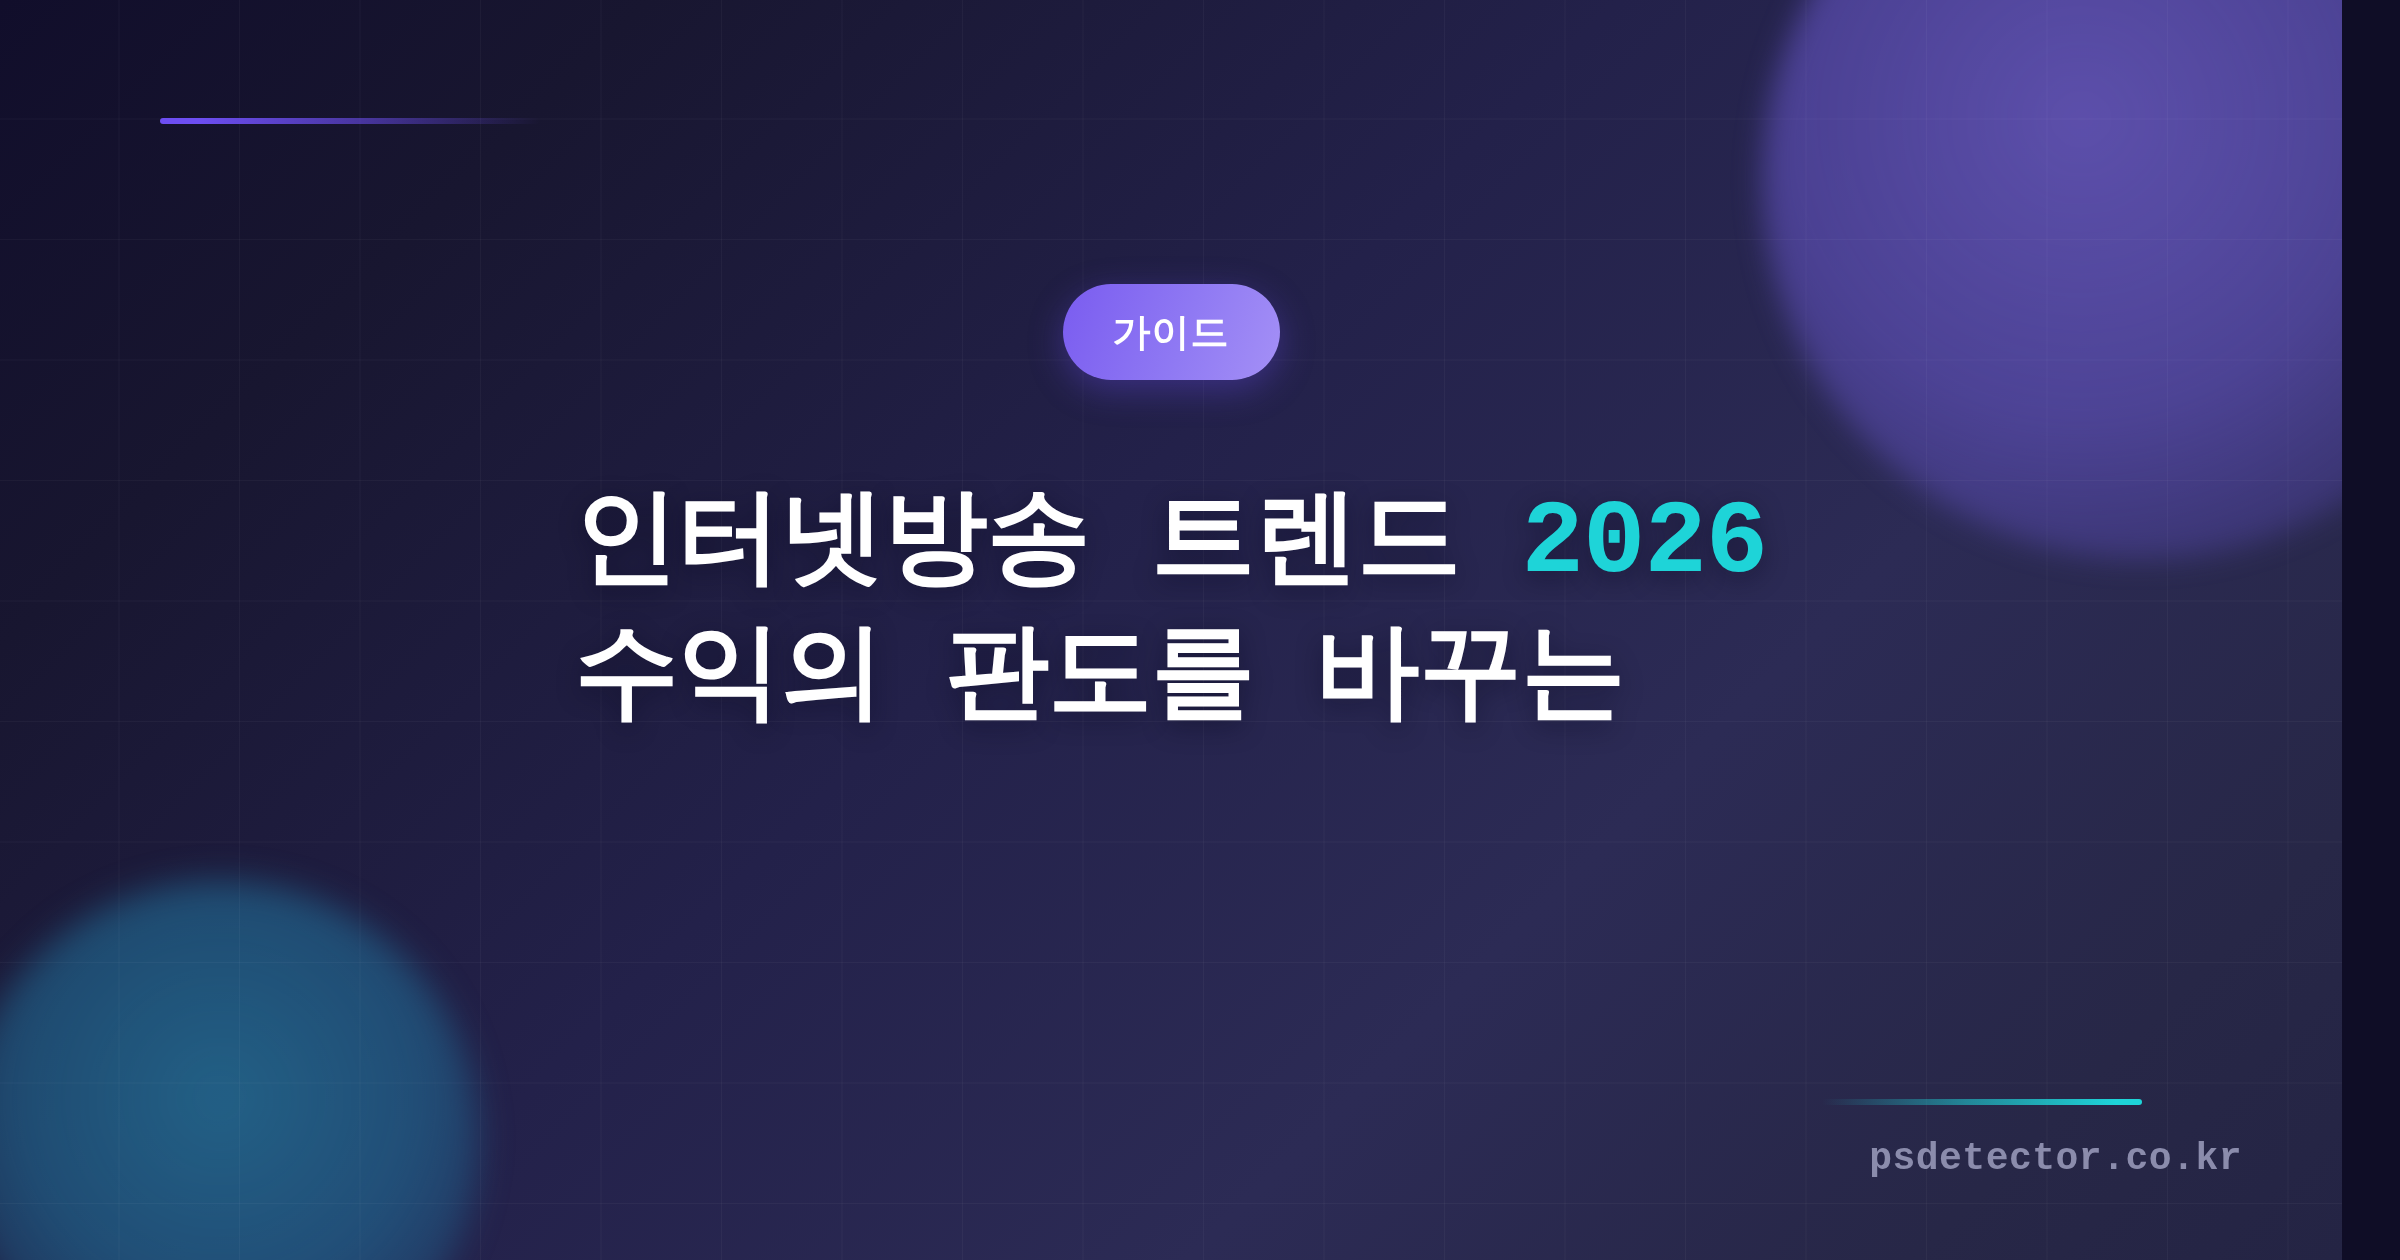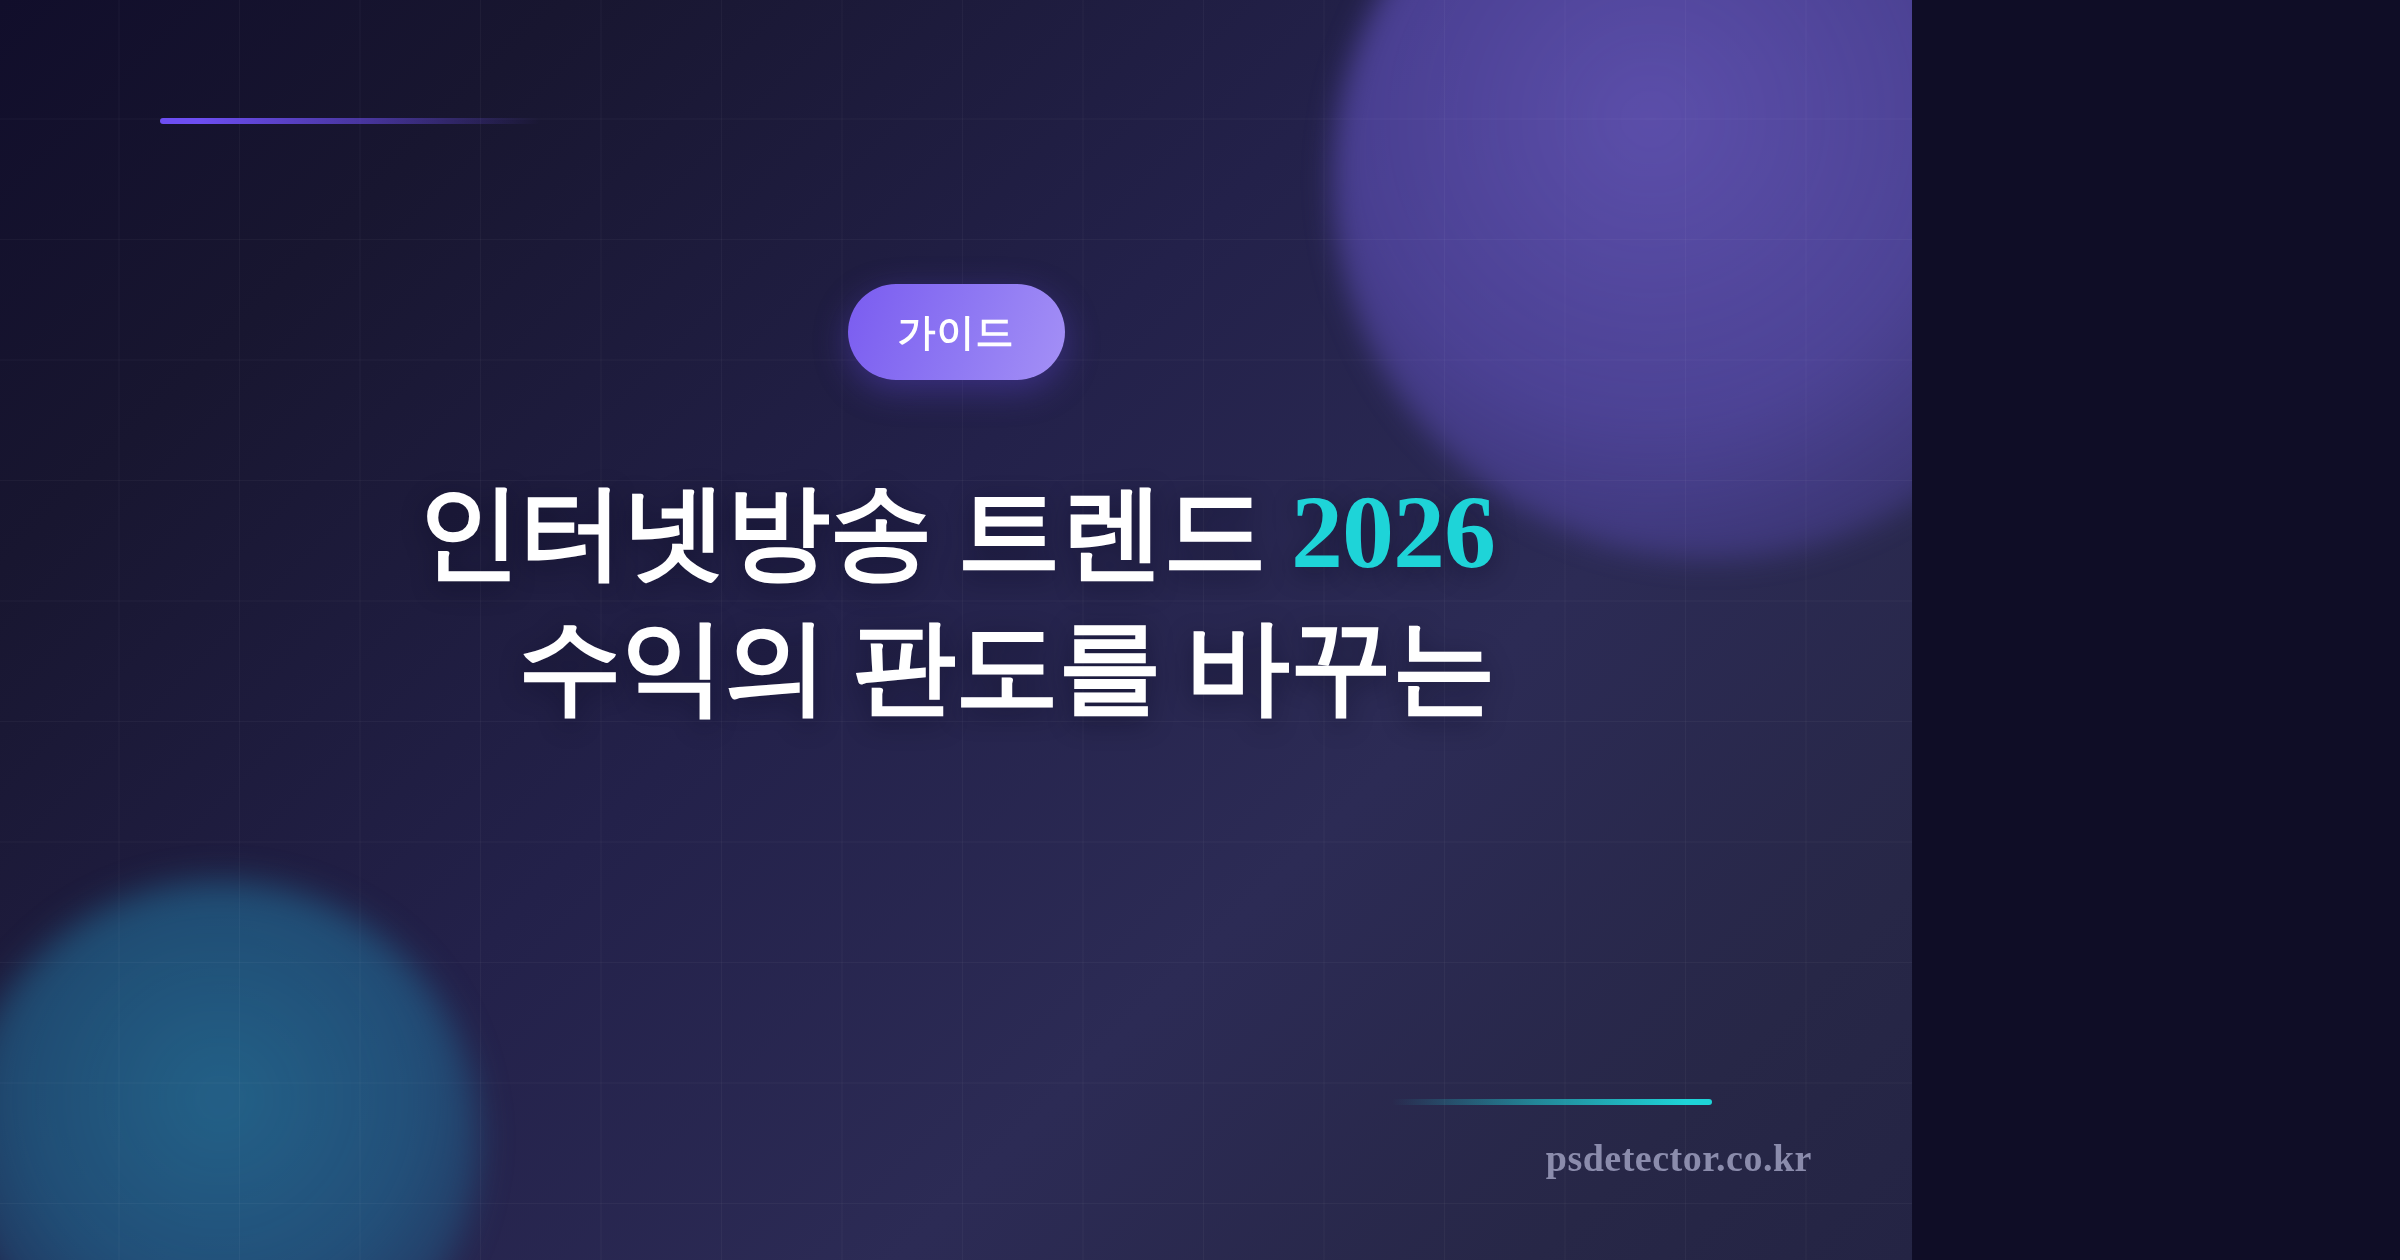--- a/index.html
+++ b/index.html
@@ -4,24 +4,24 @@
 <title>인터넷방송 트렌드 2026</title>
 <style>
   html, body {
     margin: 0;
     padding: 0;
     background: #0f0d26;
   }
 
   #poster {
     position: relative;
-    width: 1912px;
+    width: 2342px;
     height: 1260px;
     overflow: hidden;
-    font-family: Liberation Serif, serif;
+    font-family: Liberation Mono, monospace;
     background:
       linear-gradient(135deg,
         #110e2b 0%,
         #181630 18%,
         #23214a 45%,
         #2c2b55 68%,
         #272747 88%,
         #242444 100%);
     -webkit-font-smoothing: antialiased;
   }
@@ -122,23 +122,23 @@
     border-radius: 48px;
     background: linear-gradient(110deg, #7a5cf0 0%, #8f79f3 55%, #a490f6 100%);
     color: #ffffff;
     font-size: 38px;
     font-weight: 700;
     letter-spacing: 1px;
     box-shadow: 0 10px 34px rgba(99, 73, 224, 0.38);
   }
 
   .headline {
-    margin: 0;
+    margin: 12px;
     padding: 0;
-    text-align: right;
+    text-align: left;
     color: #ffffff;
     font-size: 104px;
     font-weight: 700;
     line-height: 1.30;
     letter-spacing: -1px;
     text-shadow: 0 6px 26px rgba(8, 6, 26, 0.42);
   }
 
   .headline .line {
     display: block;

